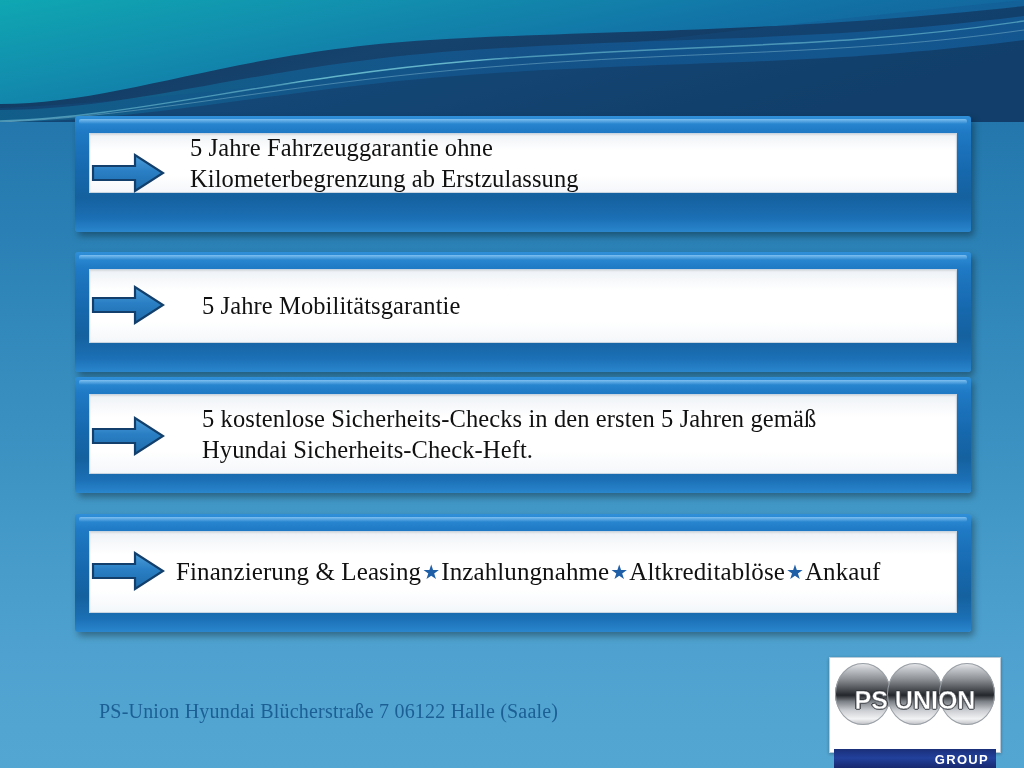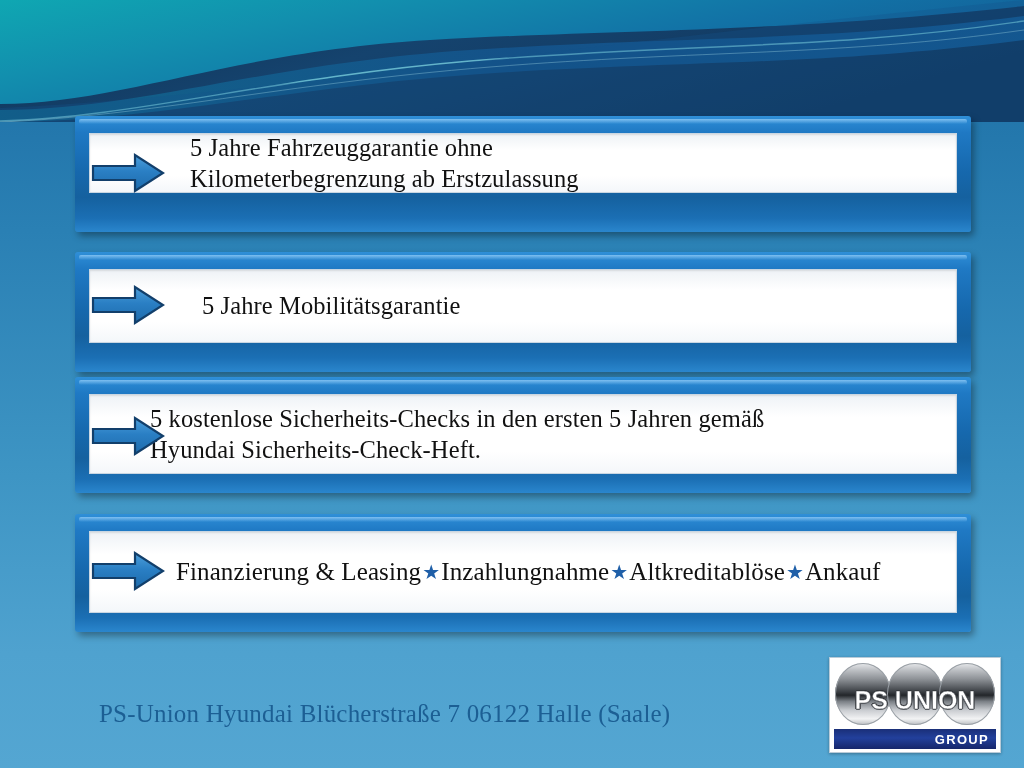--- a/index.html
+++ b/index.html
@@ -88,37 +88,37 @@
     z-index: 2;
     color: #111111;
     font-family: "Liberation Serif", serif;
     font-size: 25px;
     line-height: 1.27;
     letter-spacing: .1px;
     white-space: pre-line;
   }
   .box-1 .box-text { margin-left: 100px; font-size: 24.5px; }
   .box-2 .box-text { margin-left: 112px; font-size: 24.5px; }
-  .box-3 .box-text { margin-left: 60px; font-size: 24.5px; }
+  .box-3 .box-text { margin-left: 112px; font-size: 24.5px; }
   .box-4 .box-text { margin-left: 86px;  font-size: 25px; white-space: nowrap; }
 
   .star {
     color: #1f5fa8;
     font-size: 20px;
     vertical-align: 1px;
     padding: 0 1px;
   }
 
   
   .footer-address {
     position: absolute;
     left: 99px;
     top: 700px;
     font-family: "Liberation Serif", serif;
-    font-size: 25px;
+    font-size: 20px;
     color: #1c5f94;
     letter-spacing: .2px;
     white-space: nowrap;
   }
 
   
   .logo {
     position: absolute;
     left: 829px;
     top: 657px;
@@ -157,21 +157,21 @@
     text-align: center;
     font-family: "Liberation Sans", sans-serif;
     font-weight: bold;
     font-size: 25px;
     letter-spacing: 0px;
     color: #ffffff;
     text-shadow: 0 1px 0 #55595e, 0 -1px 0 #2a2d31, 1px 0 0 #3a3d42, -1px 0 0 #3a3d42;
     -webkit-text-stroke: 0.4px #5d6166;
   }
   .logo-band {
-    margin-top: 0;
+    margin-top: 20px;
     height: 20px;
     background: linear-gradient(to bottom, #1a2f78 0%, #22409c 45%, #16266a 100%);
     display: flex;
     align-items: center;
     justify-content: flex-end;
     padding-right: 7px;
     box-sizing: border-box;
   }
   .logo-band-text {
     font-family: "Liberation Sans", sans-serif;

